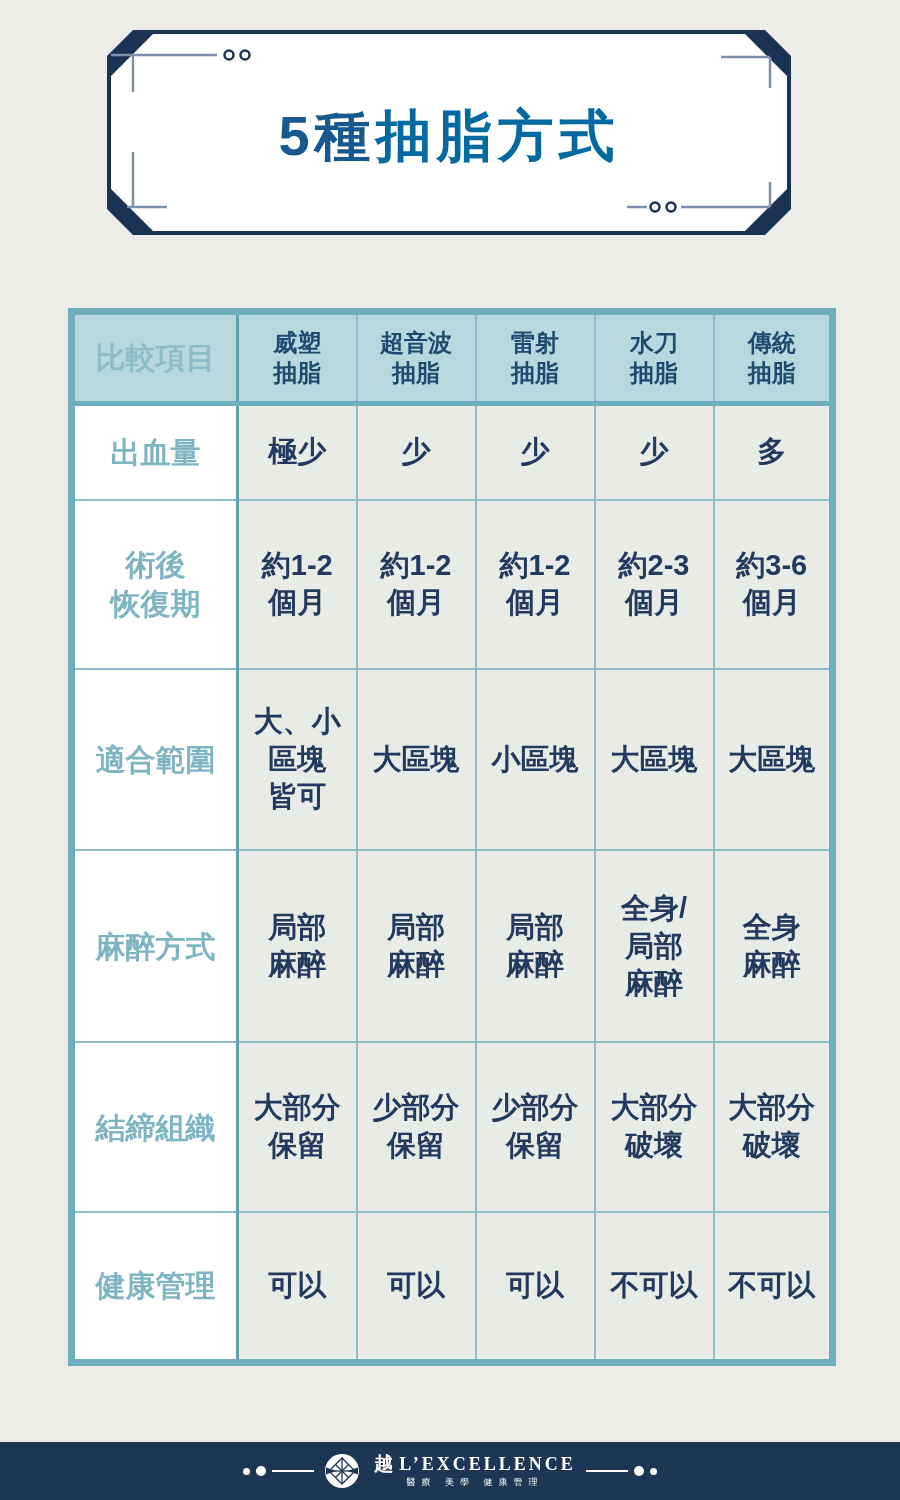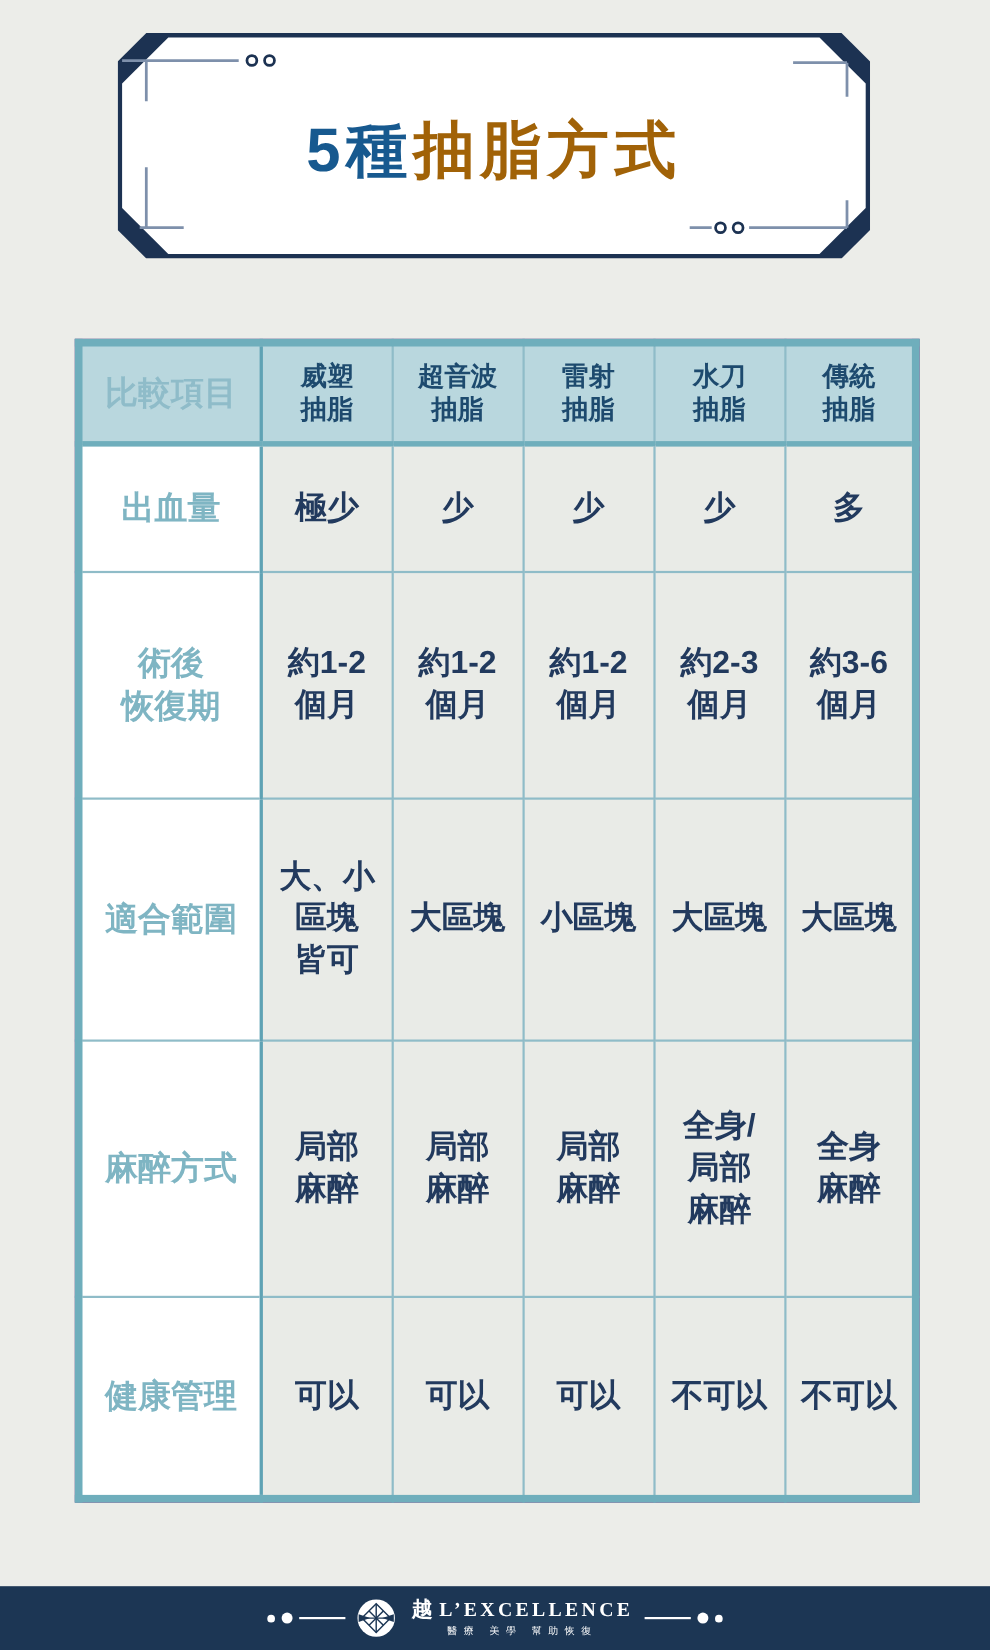--- a/index.html
+++ b/index.html
@@ -14,28 +14,28 @@
   .banner svg{position:absolute;left:0;top:0;}
   .banner-title{
     position:absolute;left:0;top:0;width:100%;height:100%;
     display:flex;flex-direction:column;align-items:center;justify-content:center;
     padding-top:6px;box-sizing:border-box;
   }
   .banner-title .line{
     font-size:56px;font-weight:900;letter-spacing:5px;line-height:62px;
     color:#17598F;white-space:nowrap;
   }
-  .banner-title .hl{color:#a16207;text-align:right;}
+  .banner-title .hl{color:#0369a1;text-align:right;}
   
   .cmp-table{
     position:absolute;left:68px;top:308px;
     border-collapse:collapse;table-layout:fixed;
     width:764px;height:1058px;
     border:7px solid #6FAEBC;
-    background:#701a75;
+    background:#7f1d1d;
   }
   .cmp-table th,.cmp-table td{
     border:2px solid #8FBCC8;
     text-align:center;vertical-align:middle;
     white-space:pre-line;padding:0;
   }
   .cmp-table thead th{
     background:#B9D7DE;color:#1D4A6E;
     font-size:24px;font-weight:800;line-height:1.25;
     border-bottom:5px solid #6FAEBC;
@@ -168,20 +168,33 @@
       <td>局部
 麻醉</td>
       <td>局部
 麻醉</td>
       <td>全身/
 局部
 麻醉</td>
       <td>全身
 麻醉</td>
     </tr>
+    <tr style="height:127px">
+      <th>結締組織</th>
+      <td>大部分
+保留</td>
+      <td>少部分
+保留</td>
+      <td>少部分
+保留</td>
+      <td>大部分
+破壞</td>
+      <td>大部分
+破壞</td>
+    </tr>
     <tr style="height:113px">
       <th>健康管理</th>
       <td>可以</td>
       <td>可以</td>
       <td>可以</td>
       <td>不可以</td>
       <td>不可以</td>
     </tr>
   </tbody>
 </table>
@@ -204,20 +217,20 @@
       <line x1="5" y1="18" x2="31" y2="18"></line>
       <line x1="11.5" y1="11.5" x2="24.5" y2="24.5"></line>
       <line x1="24.5" y1="11.5" x2="11.5" y2="24.5"></line>
     </g>
   </svg>
   <div class="brand">
     <div class="brand-main">
       <span class="brand-cjk">越</span>
       <span class="brand-latin">L’EXCELLENCE</span>
     </div>
-    <div class="brand-sub">醫療 美學 幫助恢復</div>
+    <div class="brand-sub">醫療 美學 健康管理</div>
   </div>
   <div class="deco">
     <span class="dline"></span>
     <span class="dot big"></span>
     <span class="dot small"></span>
   </div>
 </div>
 
 </body></html>

